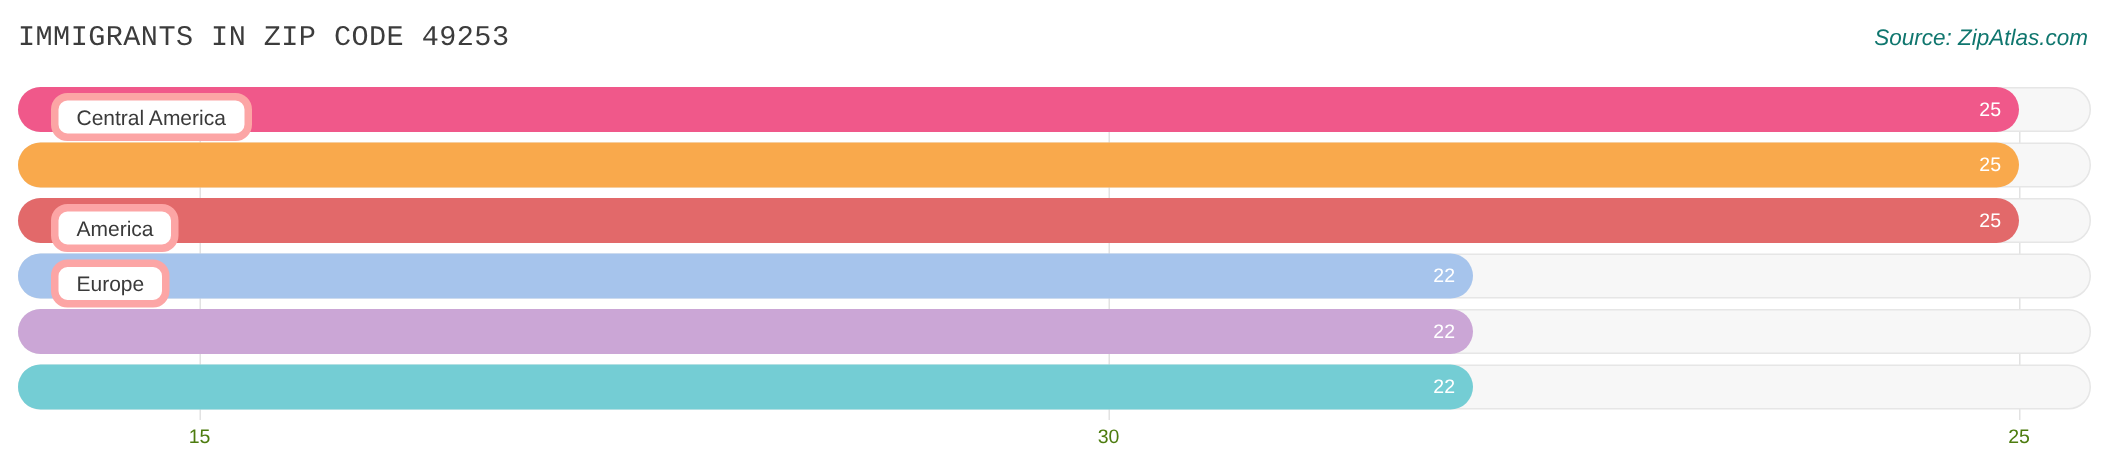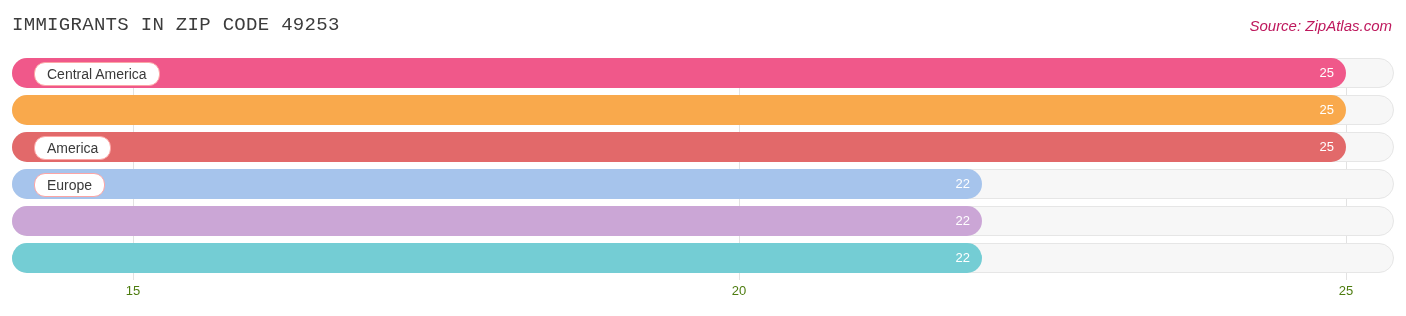--- a/index.html
+++ b/index.html
@@ -29,21 +29,21 @@
     font-weight: 400;
     white-space: nowrap;
     font-family: Liberation Mono, monospace;
   }
   .source-note {
     position: absolute;
     right: 14px;
     top: 17px;
     font-size: 15px;
     font-style: italic;
-    color: #be185d;
+    color: #0f766e;
     white-space: nowrap;
   }
   .plot {
     position: absolute;
     left: 12px;
     top: 58px;
     width: 1382px;
     height: 222px;
   }
   .gridlines {
@@ -99,21 +99,21 @@
     color: #ffffff;
   }
   .label-pill {
     position: absolute;
     left: 22px;
     top: 4px;
     height: 22px;
     line-height: 22px;
     padding: 0 12px;
     background: #ffffff;
-    border: 1px solid #fca5a5;
+    border: 5px solid #fca5a5;
     border-radius: 11px;
     font-size: 14px;
     color: #3a3a3a;
     white-space: nowrap;
   }
   .axis {
     position: absolute;
     left: 12px;
     top: 283px;
     width: 1382px;
@@ -180,17 +180,17 @@
           <div class="track"></div>
           <div class="bar" style="width: 970px; background: rgb(116, 205, 212);">
             <span class="bar-value">22</span>
           </div>
         </div>
       </div>
   </div>
 
   <div class="axis" id="axis">
       <div class="tick-label" style="left: 121px;">15</div>
-      <div class="tick-label" style="left: 727px;">20</div>
+      <div class="tick-label" style="left: 727px;">30</div>
       <div class="tick-label" style="left: 1334px;">25</div>
     </div>
 
 </div>
 
 </body></html>

